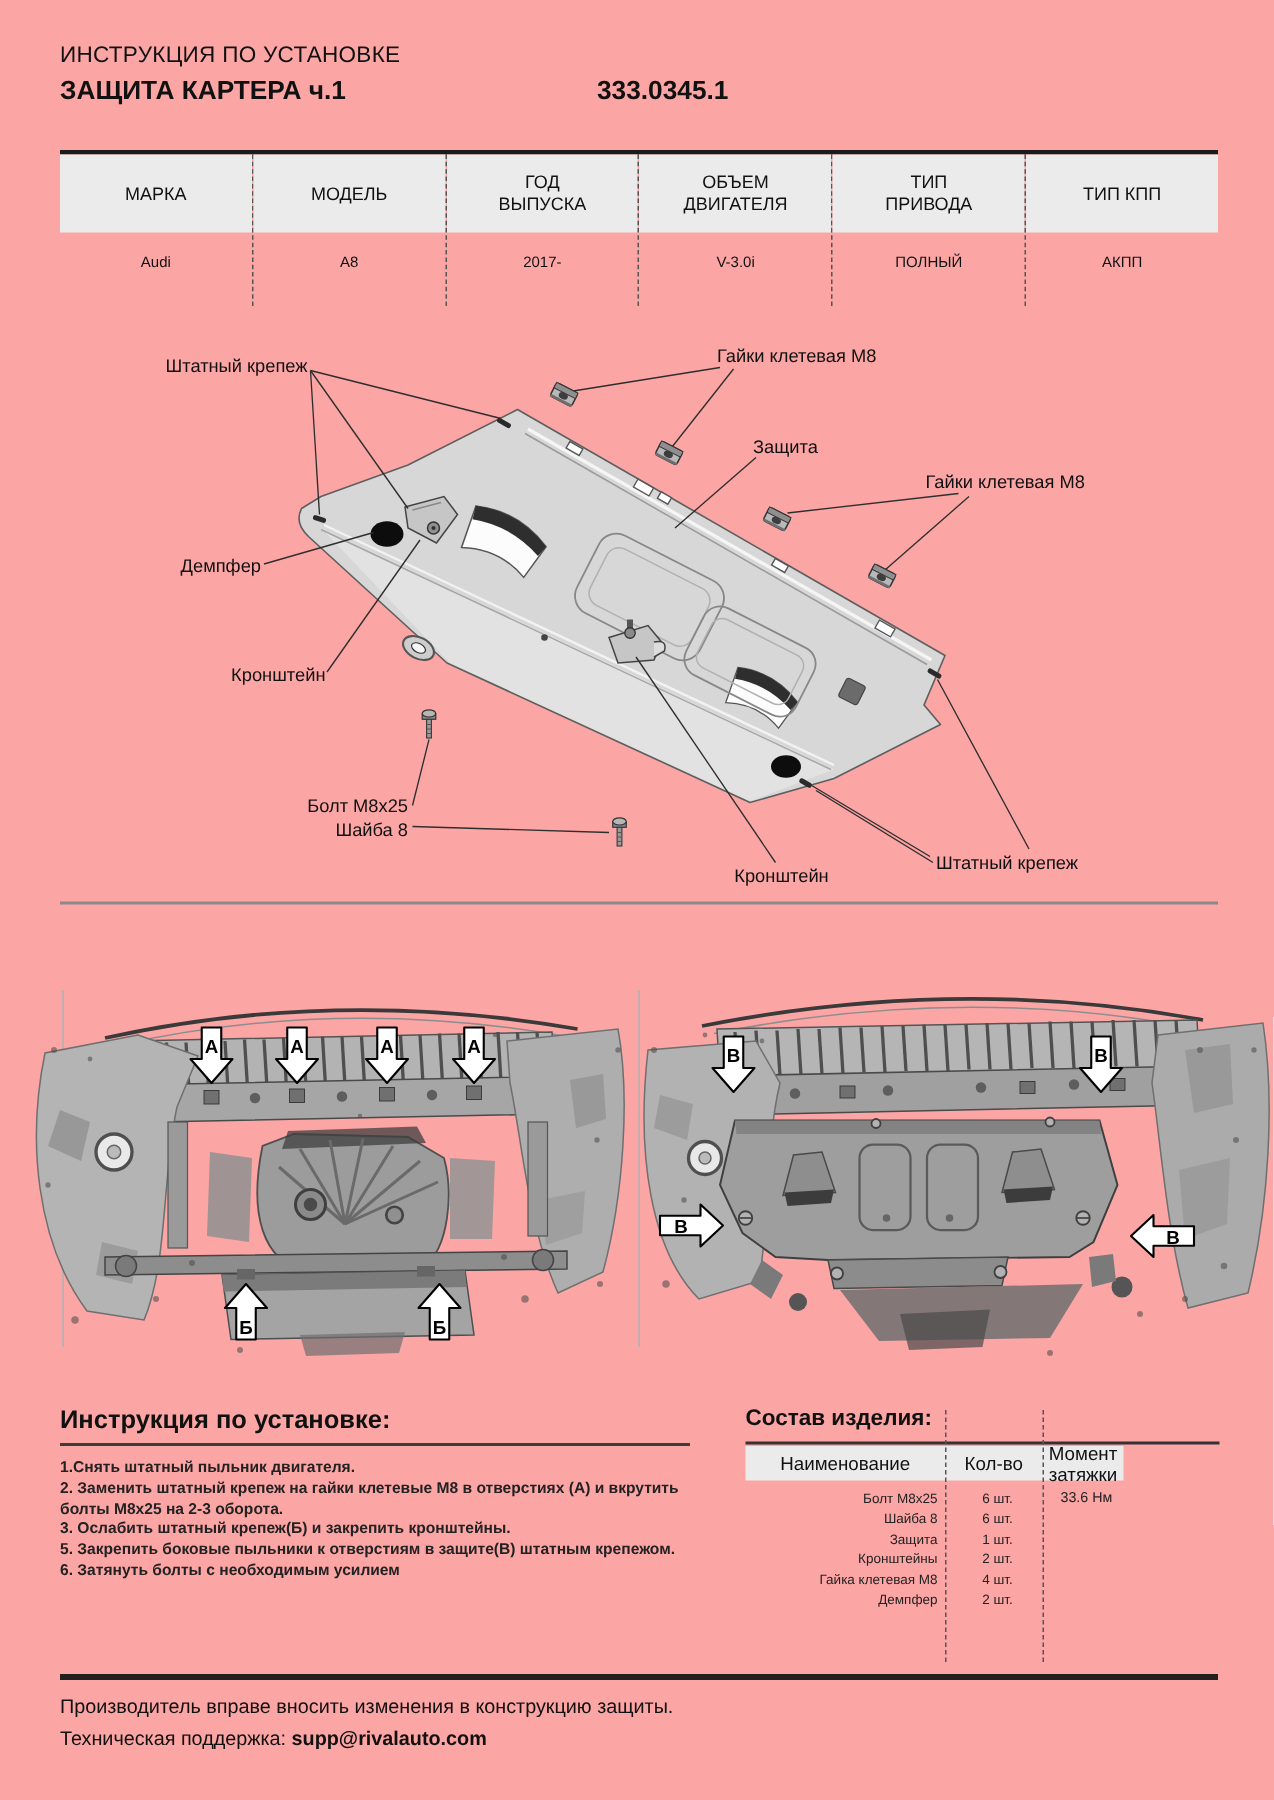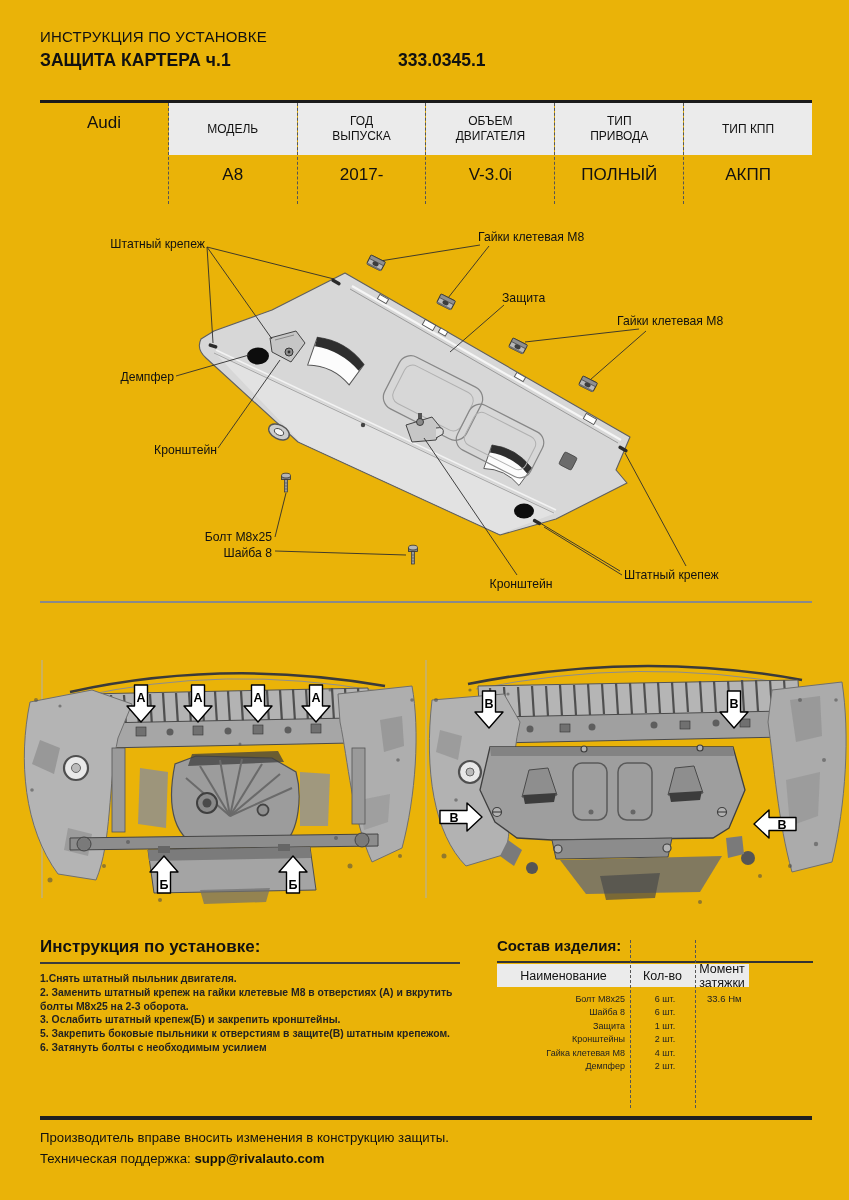--- a/index.html
+++ b/index.html
@@ -1,29 +1,29 @@
 <!DOCTYPE html>
 <html><head>
 <meta charset="utf-8">
 <style>
   html,body{margin:0;padding:0;background:#fff;}
-  .page{position:relative;width:849px;height:1200px;background:#eab308;overflow:hidden;
+  .page{position:relative;width:849px;height:1200px;background:#fca5a5;overflow:hidden;
         font-family:"Liberation Sans",sans-serif;color:#111;}
   .abs{position:absolute;}
   
   .title1{left:40px;top:28px;font-size:15px;letter-spacing:.2px;}
   .title2{left:40px;top:50px;font-size:17.5px;font-weight:bold;}
   .partnum{left:398px;top:50px;font-size:17.5px;font-weight:bold;}
   
   .spec{left:40px;top:100px;width:772px;display:flex;border-top:3px solid #1b1b1b;}
   .spec-col{flex:1 1 0;padding-bottom:9px;}
   .spec-col + .spec-col{border-left:1px dashed #555;}
   .spec-h{height:52px;background:#ebebeb;display:flex;align-items:center;justify-content:center;
           text-align:center;font-size:12px;line-height:1.25;white-space:pre-line;}
-  .spec-v{height:40px;display:flex;align-items:center;justify-content:center;font-size:17px;}
+  .spec-v{height:40px;display:flex;align-items:center;justify-content:center;font-size:10px;}
   
   .diagram{left:0;top:200px;width:849px;height:405px;}
   .photos{left:0;top:645px;width:849px;height:270px;}
   .lbl{font-size:12.2px;fill:#111;}
   .ldr{stroke:#2e2e2e;stroke-width:.9;fill:none;}
   .mk{font-size:12.5px;font-weight:bold;fill:#000;text-anchor:middle;}
   .marker{fill:#fff;stroke:#000;stroke-width:1.4;stroke-linejoin:round;}
   .divider{left:40px;top:601px;width:772px;height:2px;background:#8a8a8a;}
   
   .install{left:40px;top:937px;width:420px;}
@@ -56,20 +56,21 @@
 <body>
 
 <div class="page">
 
   <div class="abs title1">ИНСТРУКЦИЯ ПО УСТАНОВКЕ</div>
   <div class="abs title2">ЗАЩИТА КАРТЕРА ч.1</div>
   <div class="abs partnum">333.0345.1</div>
 
   <div class="abs spec">
     <div class="spec-col">
+      <div class="spec-h">МАРКА</div>
       <div class="spec-v">Audi</div>
     </div>
     <div class="spec-col">
       <div class="spec-h">МОДЕЛЬ</div>
       <div class="spec-v">A8</div>
     </div>
     <div class="spec-col">
       <div class="spec-h">ГОД
 ВЫПУСКА</div>
       <div class="spec-v">2017-</div>

